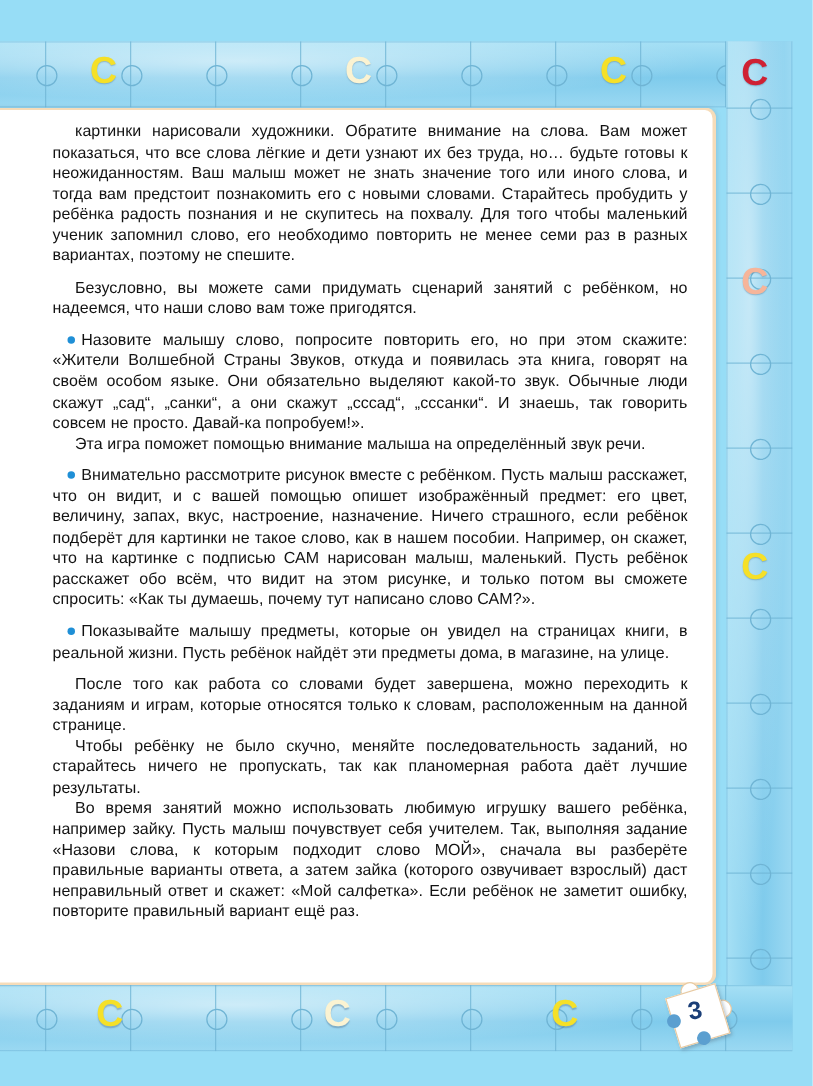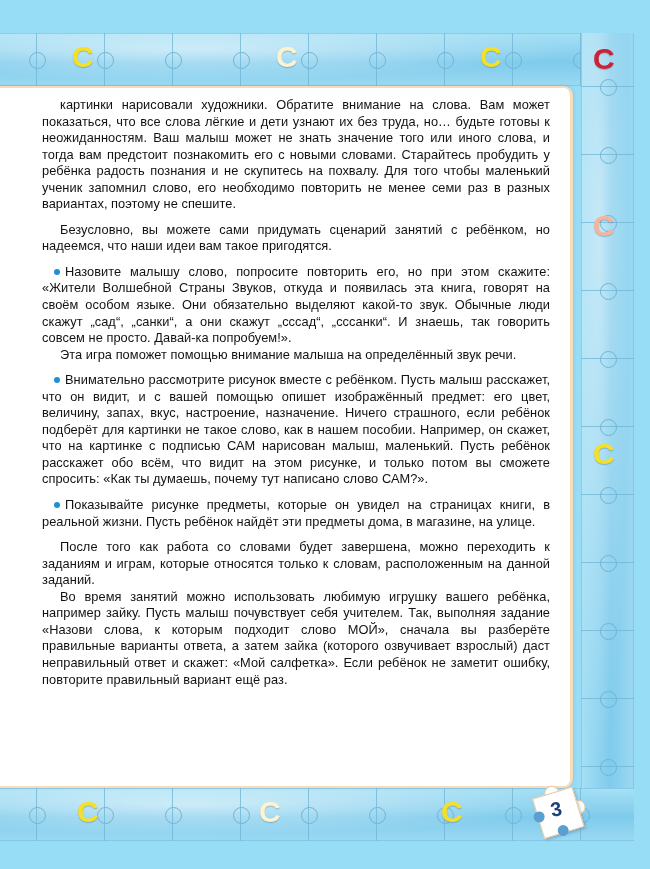--- a/index.html
+++ b/index.html
@@ -255,26 +255,27 @@
     <div class="knob knob-h" style="left:573px; top:19px;"></div>
 
     <span class="pc-letter" style="left:77px;  top:9px; color:#f5e028;">C</span>
     <span class="pc-letter" style="left:259px; top:9px; color:#fbf3d2;">C</span>
     <span class="pc-letter" style="left:441px; top:9px; color:#f5e028;">C</span>
   </div>
 
   <div id="card">
     <div id="text-body">
       <p class="plain">картинки нарисовали художники. Обратите внимание на слова. Вам может показаться, что все слова лёгкие и дети узнают их без труда, но… будьте готовы к неожиданностям. Ваш малыш может не знать значение того или иного слова, и тогда вам предстоит познакомить его с новыми словами. Старайтесь пробудить у ребёнка радость познания и не скупитесь на похвалу. Для того чтобы маленький ученик запомнил слово, его необходимо повторить не менее семи раз в разных вариантах, поэтому не спешите.</p>
-      <p class="gap">Безусловно, вы можете сами придумать сценарий занятий с ребёнком, но надеемся, что наши идеи вам такое пригодятся.</p>
+      <p class="gap">Безусловно, вы можете сами придумать сценарий занятий с ребёнком, но надеемся, что наши слово вам тоже пригодятся.</p>
       <p class="bullet gap"><span class="dot"></span><span>Назовите малышу слово, попросите повторить его, но при этом скажите: «Жители Волшебной Страны Звуков, откуда и появилась эта книга, говорят на своём особом языке. Они обязательно выделяют какой-то звук. Обычные люди скажут „сад“, „санки“, а они скажут „сссад“, „сссанки“. И знаешь, так говорить совсем не просто. Давай-ка попробуем!».</span></p>
       <p class="tight">Эта игра поможет помощью внимание малыша на определённый звук речи.</p>
       <p class="bullet gap"><span class="dot"></span><span>Внимательно рассмотрите рисунок вместе с ребёнком. Пусть малыш расскажет, что он видит, и с вашей помощью опишет изображённый предмет: его цвет, величину, запах, вкус, настроение, назначение. Ничего страшного, если ребёнок подберёт для картинки не такое слово, как в нашем пособии. Например, он скажет, что на картинке с подписью САМ нарисован малыш, маленький. Пусть ребёнок расскажет обо всём, что видит на этом рисунке, и только потом вы сможете спросить: «Как ты думаешь, почему тут написано слово САМ?».</span></p>
-      <p class="bullet gap"><span class="dot"></span><span>Показывайте рисунке предметы, которые он увидел на страницах книги, в реальной жизни. Пусть ребёнок найдёт эти предметы дома, в магазине, на улице.</span></p>
-      <p class="gap">После того как работа со словами будет завершена, можно переходить к заданиям и играм, которые относятся только к словам, расположенным на данной заданий.</p>
+      <p class="bullet gap"><span class="dot"></span><span>Показывайте малышу предметы, которые он увидел на страницах книги, в реальной жизни. Пусть ребёнок найдёт эти предметы дома, в магазине, на улице.</span></p>
+      <p class="gap">После того как работа со словами будет завершена, можно переходить к заданиям и играм, которые относятся только к словам, расположенным на данной странице.</p>
+      <p class="tight">Чтобы ребёнку не было скучно, меняйте последовательность заданий, но старайтесь ничего не пропускать, так как планомерная работа даёт лучшие результаты.</p>
       <p class="tight">Во время занятий можно использовать любимую игрушку вашего ребёнка, например зайку. Пусть малыш почувствует себя учителем. Так, выполняя задание «Назови слова, к которым подходит слово МОЙ», сначала вы разберёте правильные варианты ответа, а затем зайка (которого озвучивает взрослый) даст неправильный ответ и скажет: «Мой салфетка». Если ребёнок не заметит ошибку, повторите правильный вариант ещё раз.</p>
     </div>
   </div>
 
   <div id="page-num">
     <div class="pn-tab t-top"></div>
     <div class="pn-tab t-right"></div>
     <div class="pn-body"></div>
     <div class="pn-hole h-left"></div>
     <div class="pn-hole h-bot"></div>

